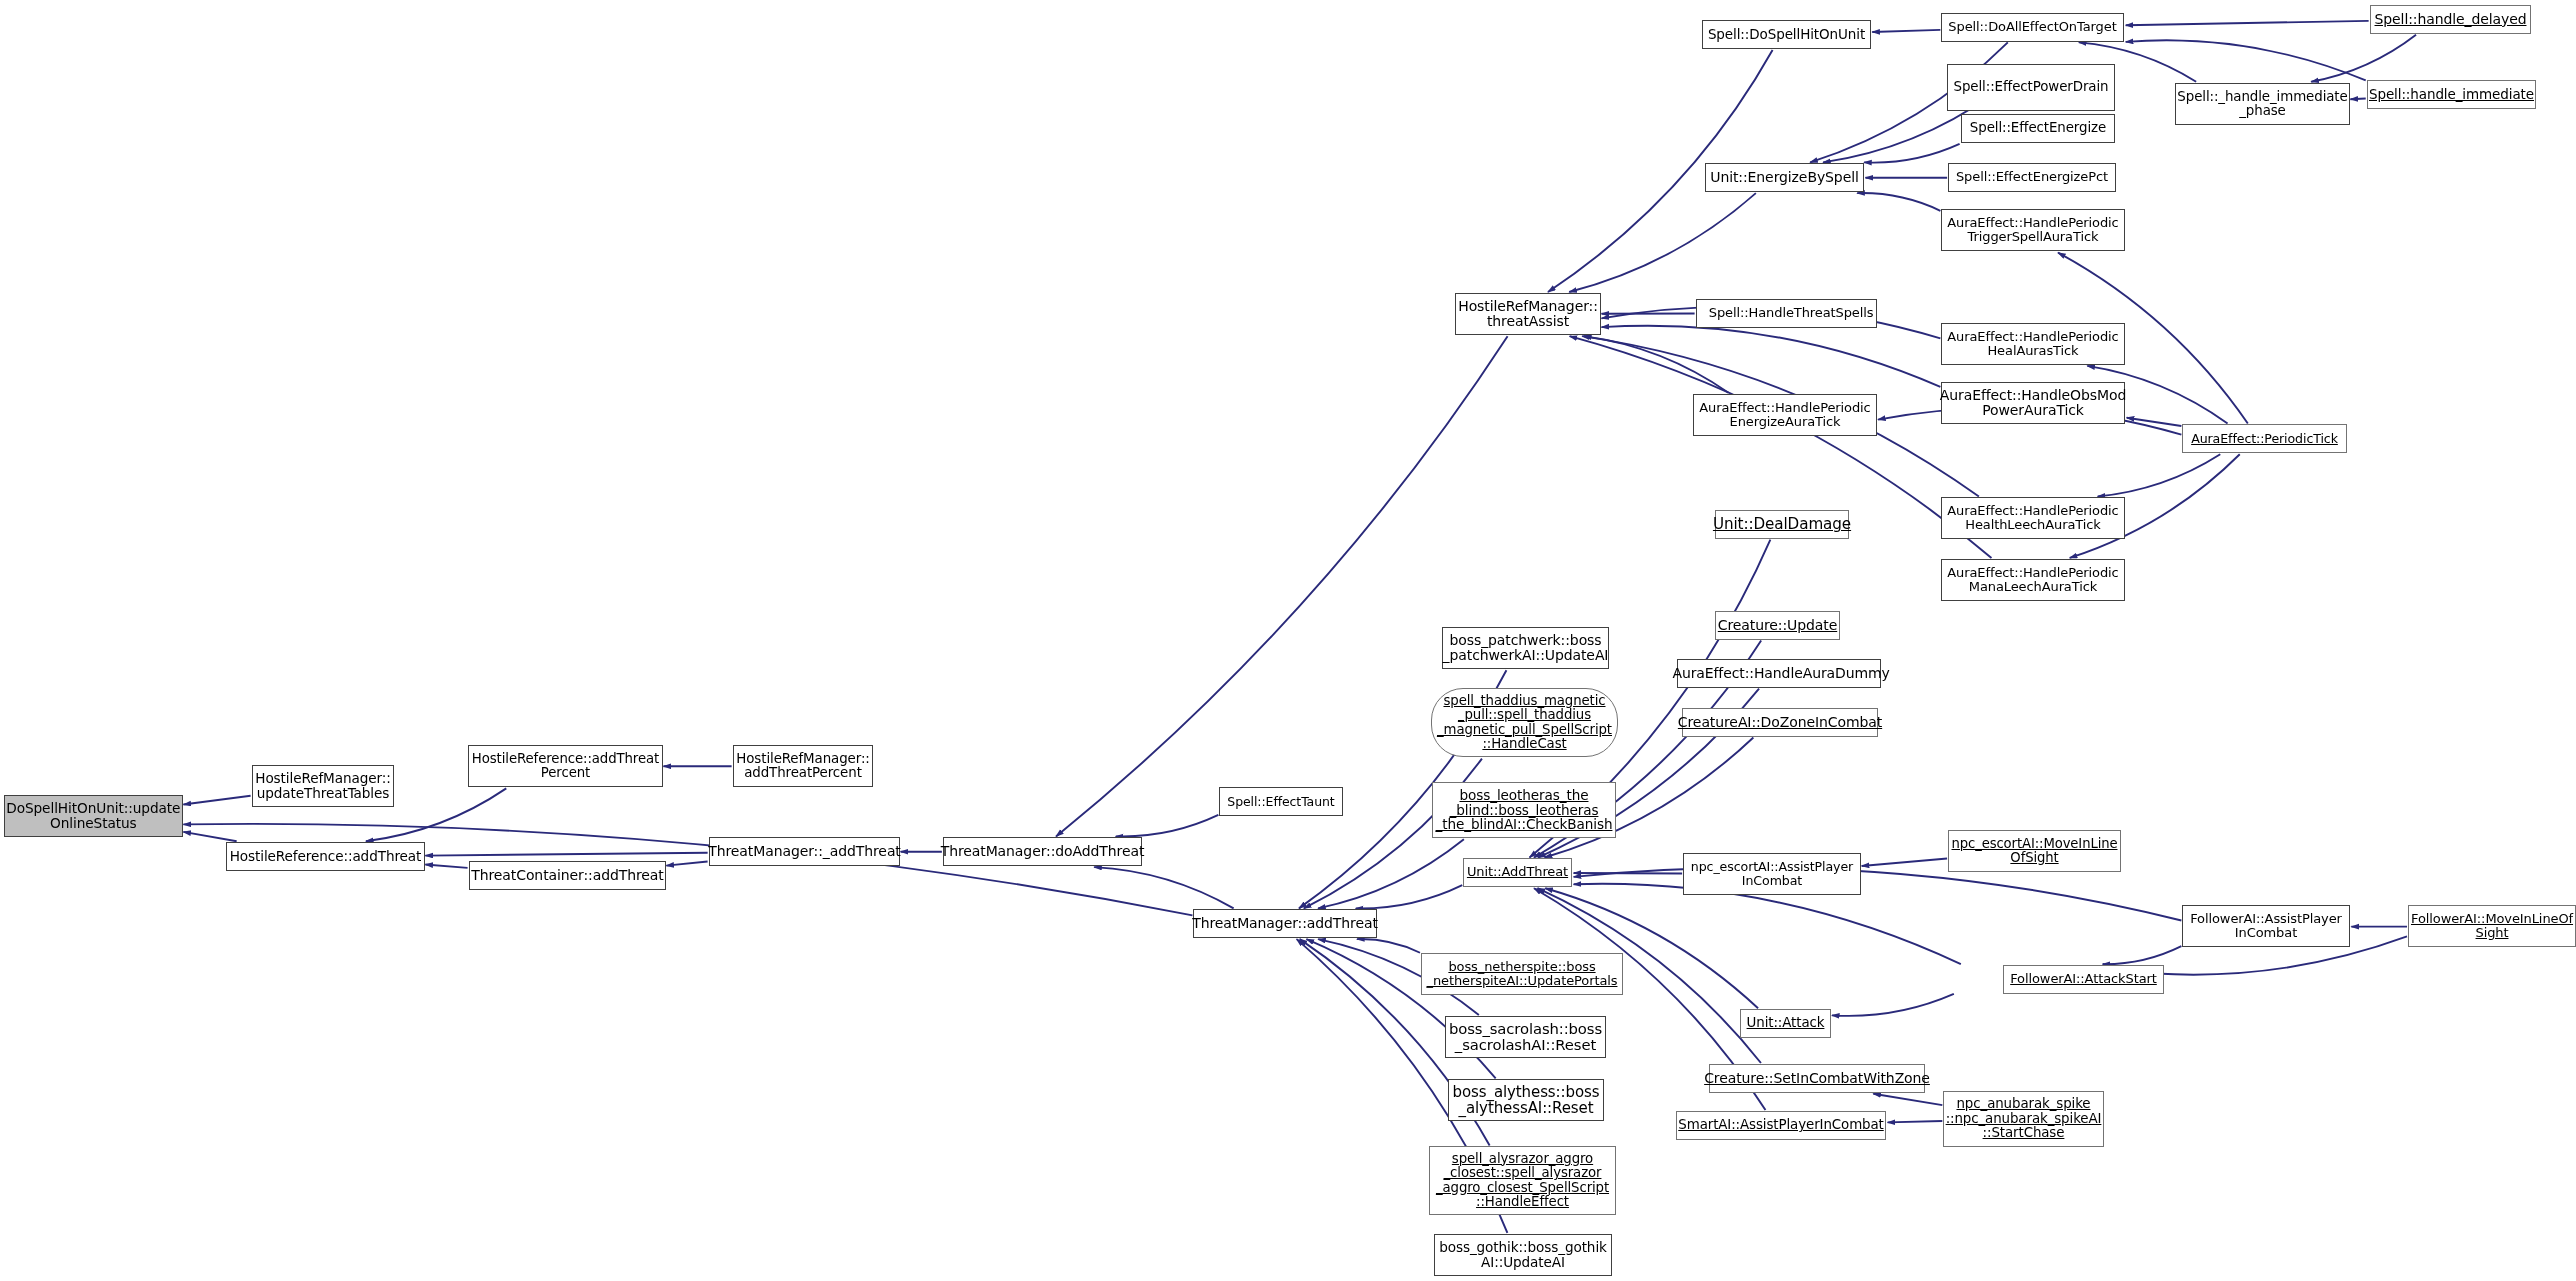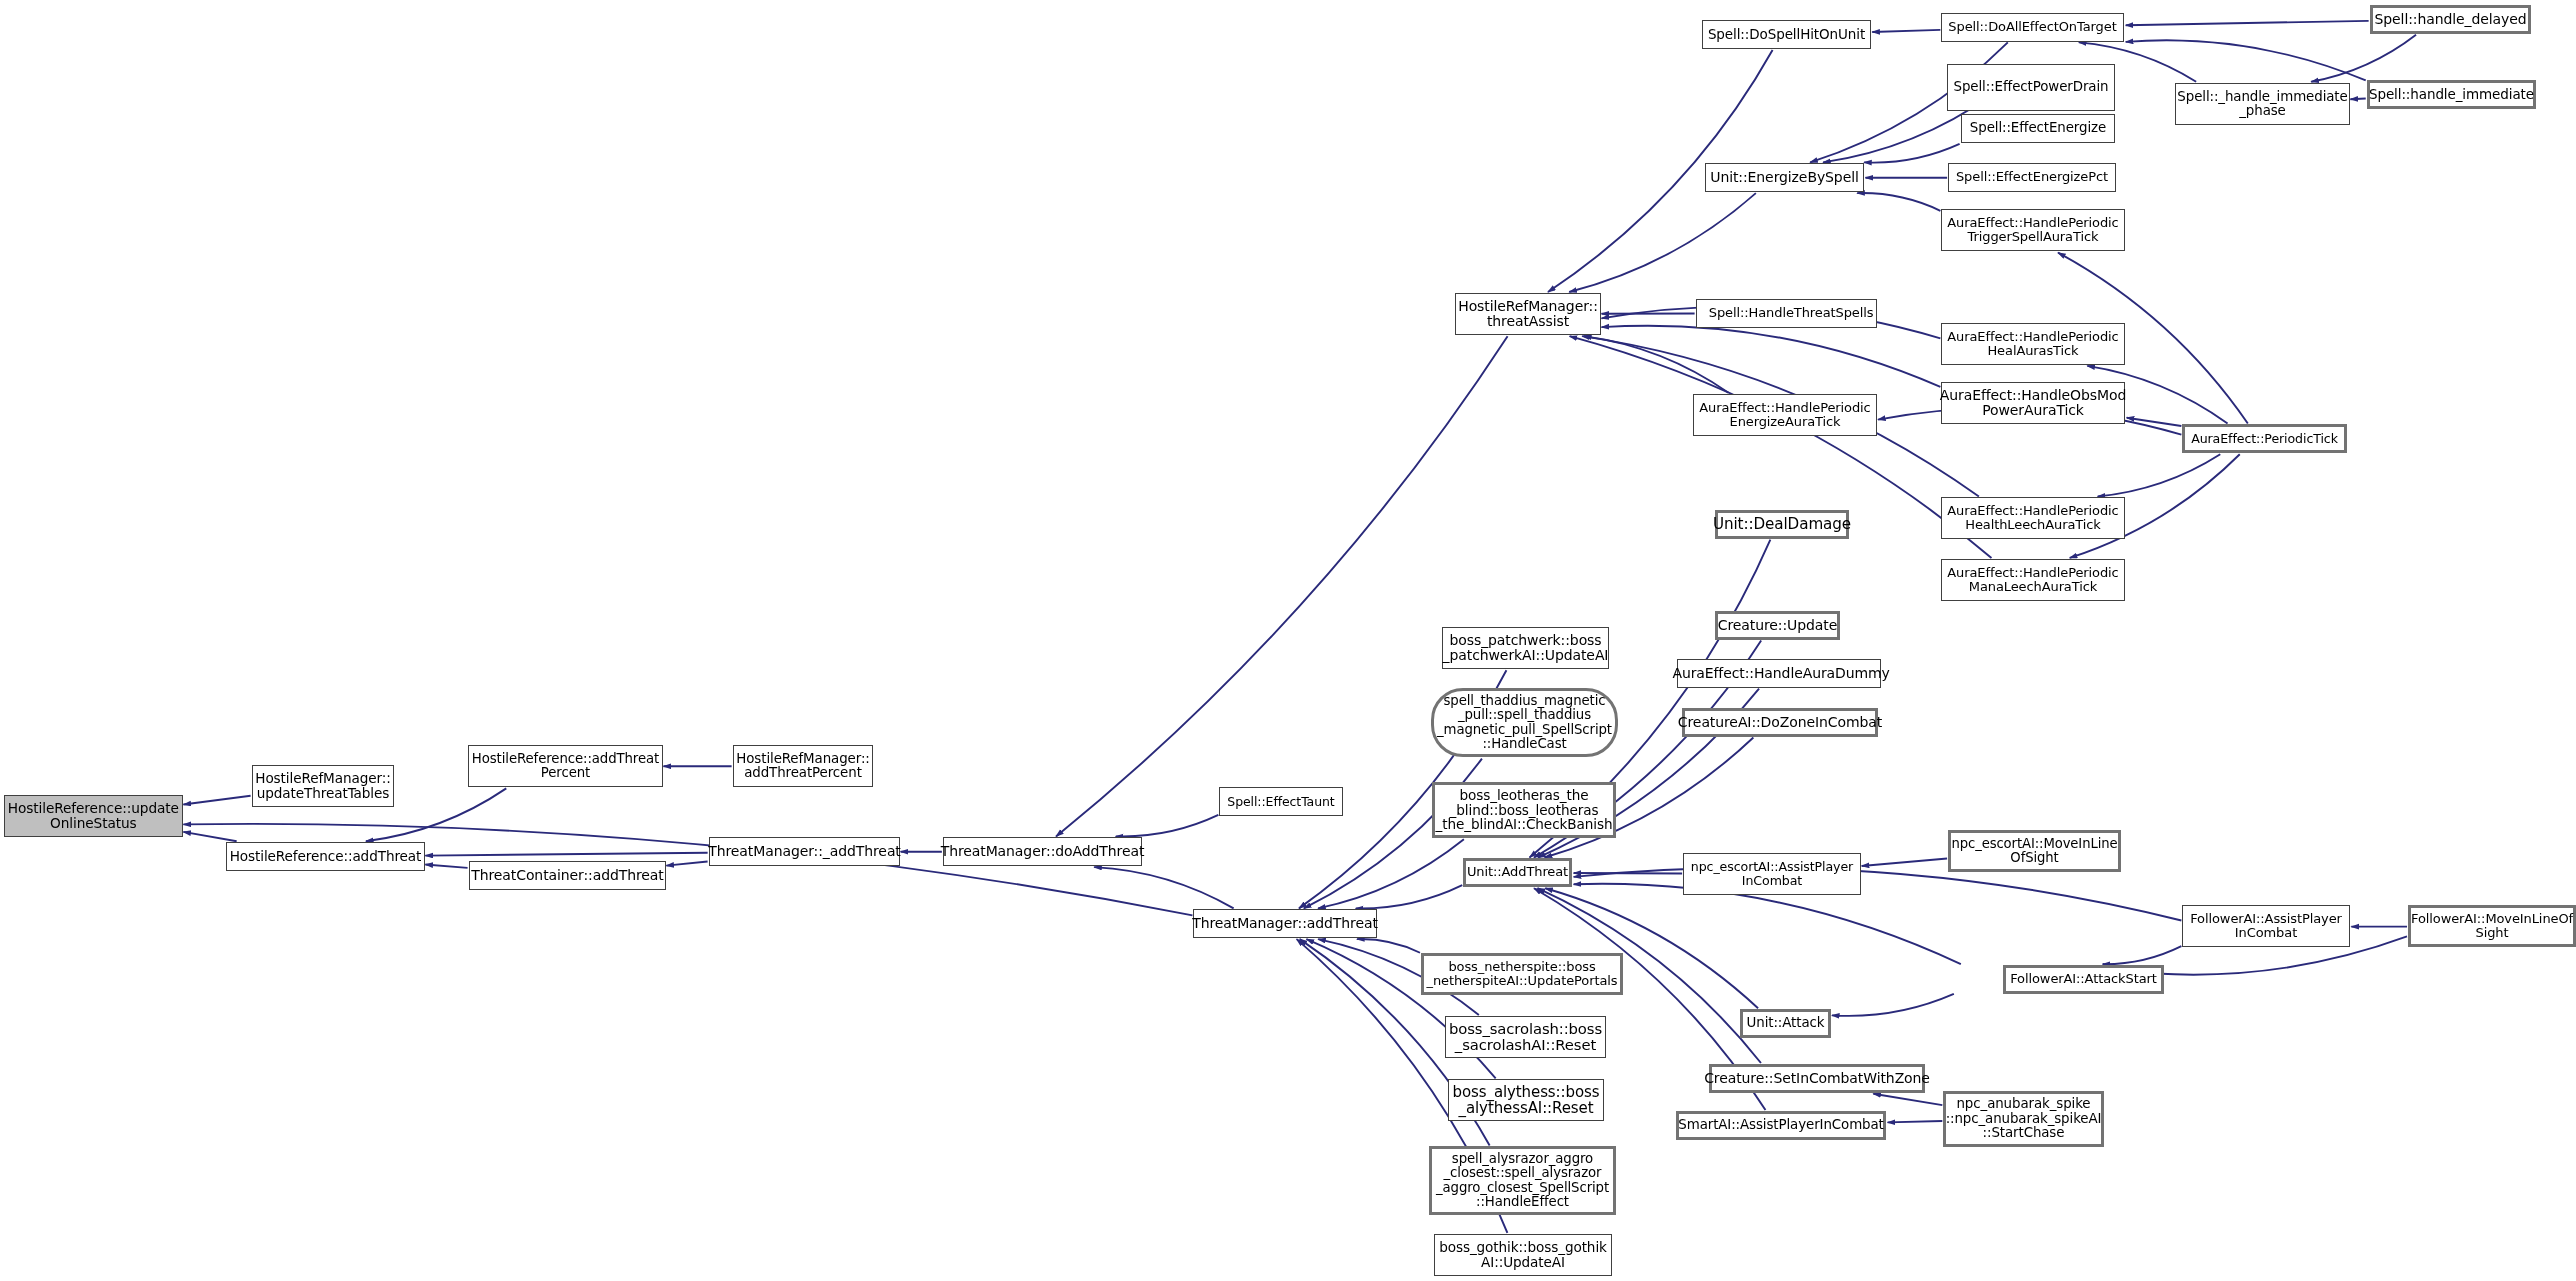--- a/index.html
+++ b/index.html
@@ -35,21 +35,22 @@
     border: 1px solid #404040;
     color: #000000;
     font-size: 18px;
     line-height: 1.08;
     letter-spacing: -0.1px;
     padding: 1px 3.8px;
     white-space: pre-line;
     z-index: 5;
   }
   .node.red {
-    border: 3px solid #737373;
+    border: 1px solid #737373;
+    text-decoration: underline;
   }
   .node.root {
     background: #bfbfbf;
     border: 1px solid #404040;
   }
 </style>
 </head>
 <body>
 
 <div id="stage">
@@ -116,21 +117,21 @@
       <path d="M2042.3,1004.0 Q1850.6,914.1 1639.0,920.9" fill="none" stroke="#2a2a7a" stroke-width="2" marker-end="url(#ah)"></path>
       <path d="M2272.0,985.2 Q2233.2,1004.5 2190.0,1004.0" fill="none" stroke="#2a2a7a" stroke-width="2" marker-end="url(#ah)"></path>
       <path d="M2507.0,975.2 Q2360.2,1028.9 2205.0,1010.2" fill="none" stroke="#2a2a7a" stroke-width="2" marker-end="url(#ah)"></path>
       <path d="M1831.1,1050.0 Q1735.3,960.9 1609.4,925.0" fill="none" stroke="#2a2a7a" stroke-width="2" marker-end="url(#ah)"></path>
       <path d="M2035.0,1035.0 Q1974.2,1061.5 1908.0,1057.4" fill="none" stroke="#2a2a7a" stroke-width="2" marker-end="url(#ah)"></path>
       <path d="M1834.1,1107.0 Q1739.6,988.1 1601.4,925.0" fill="none" stroke="#2a2a7a" stroke-width="2" marker-end="url(#ah)"></path>
       <path d="M1838.8,1156.0 Q1746.0,1011.6 1597.7,925.0" fill="none" stroke="#2a2a7a" stroke-width="2" marker-end="url(#ah)"></path>
       <path d="M2023.0,1150.9 Q1987.0,1145.0 1951.1,1139.0" fill="none" stroke="#2a2a7a" stroke-width="2" marker-end="url(#ah)"></path>
       <path d="M2023.0,1167.4 Q1994.5,1168.1 1966.0,1168.9" fill="none" stroke="#2a2a7a" stroke-width="2" marker-end="url(#ah)"></path>
     </svg>
-<div class="node root" style="left: 3.8px; top: 795px; width: 179px; height: 42px; font-size: 13.7px;">HostileReference::update
+<div class="node root" style="left: 3.8px; top: 795px; width: 179px; height: 42px; font-size: 13.7px;">DoSpellHitOnUnit::update
 OnlineStatus</div>
     <div class="node" style="left: 252px; top: 765px; width: 142px; height: 42px; font-size: 13.6px;">HostileRefManager::
 updateThreatTables</div>
     <div class="node" style="left: 226px; top: 842px; width: 199px; height: 29px; font-size: 13.6px;">HostileReference::addThreat</div>
     <div class="node" style="left: 469px; top: 861px; width: 197px; height: 29px; font-size: 14px;">ThreatContainer::addThreat</div>
     <div class="node" style="left: 468px; top: 745px; width: 195px; height: 42px; font-size: 13.3px;">HostileReference::addThreat
 Percent</div>
     <div class="node" style="left: 733px; top: 745px; width: 140px; height: 42px; font-size: 13.4px;">HostileRefManager::
 addThreatPercent</div>
     <div class="node" style="left: 709px; top: 837px; width: 191px; height: 29px; font-size: 14px;">ThreatManager::_addThreat</div>

